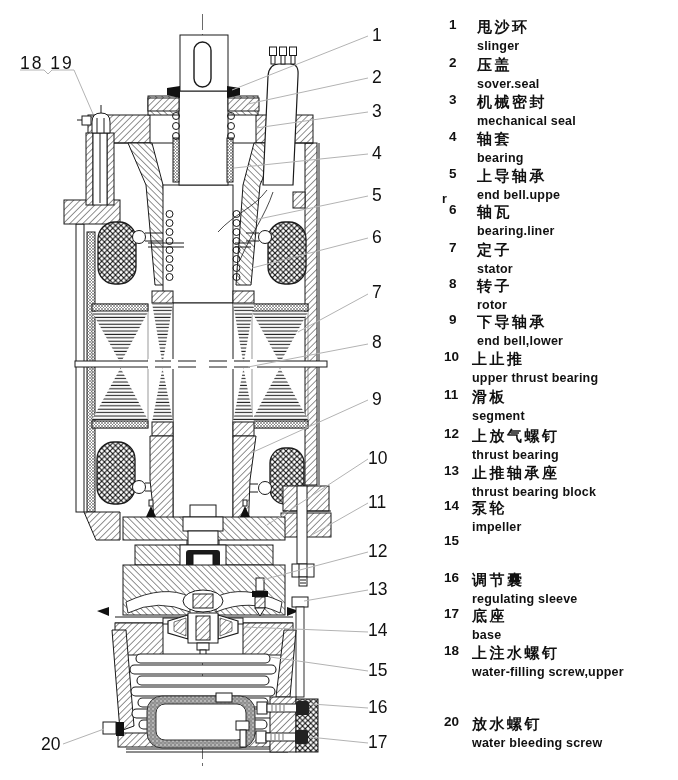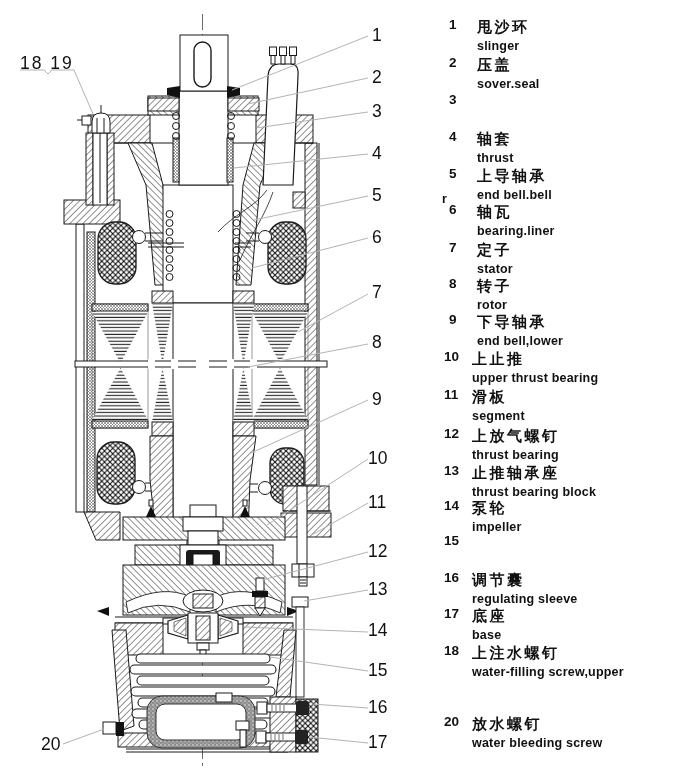--- a/index.html
+++ b/index.html
@@ -357,28 +357,29 @@
   <div class="legend-item" style="top:18px">
         <span class="num single">1</span>
         <span class="txt"><span class="zh">甩沙环</span><br><span class="en">slinger</span></span>
       </div>
   <div class="legend-item" style="top:56px">
         <span class="num single">2</span>
         <span class="txt"><span class="zh">压盖</span><br><span class="en">sover.seal</span></span>
       </div>
   <div class="legend-item" style="top:93px">
         <span class="num single">3</span>
+        <span class="txt"><span class="zh">机械密封</span><br><span class="en">mechanical seal</span></span>
       </div>
   <div class="legend-item" style="top:130px">
         <span class="num single">4</span>
-        <span class="txt"><span class="zh">轴套</span><br><span class="en">thrust</span></span>
+        <span class="txt"><span class="zh">轴套</span><br><span class="en">bearing</span></span>
       </div>
   <div class="legend-item" style="top:167px">
         <span class="num single">5</span>
-        <span class="txt"><span class="zh">上导轴承</span><br><span class="en">end bell.bell</span></span>
+        <span class="txt"><span class="zh">上导轴承</span><br><span class="en">end bell.uppe</span></span>
         <span class="en2">r</span>
       </div>
   <div class="legend-item" style="top:203px">
         <span class="num single">6</span>
         <span class="txt"><span class="zh">轴瓦</span><br><span class="en">bearing.liner</span></span>
       </div>
   <div class="legend-item" style="top:241px">
         <span class="num single">7</span>
         <span class="txt"><span class="zh">定子</span><br><span class="en">stator</span></span>
       </div>

